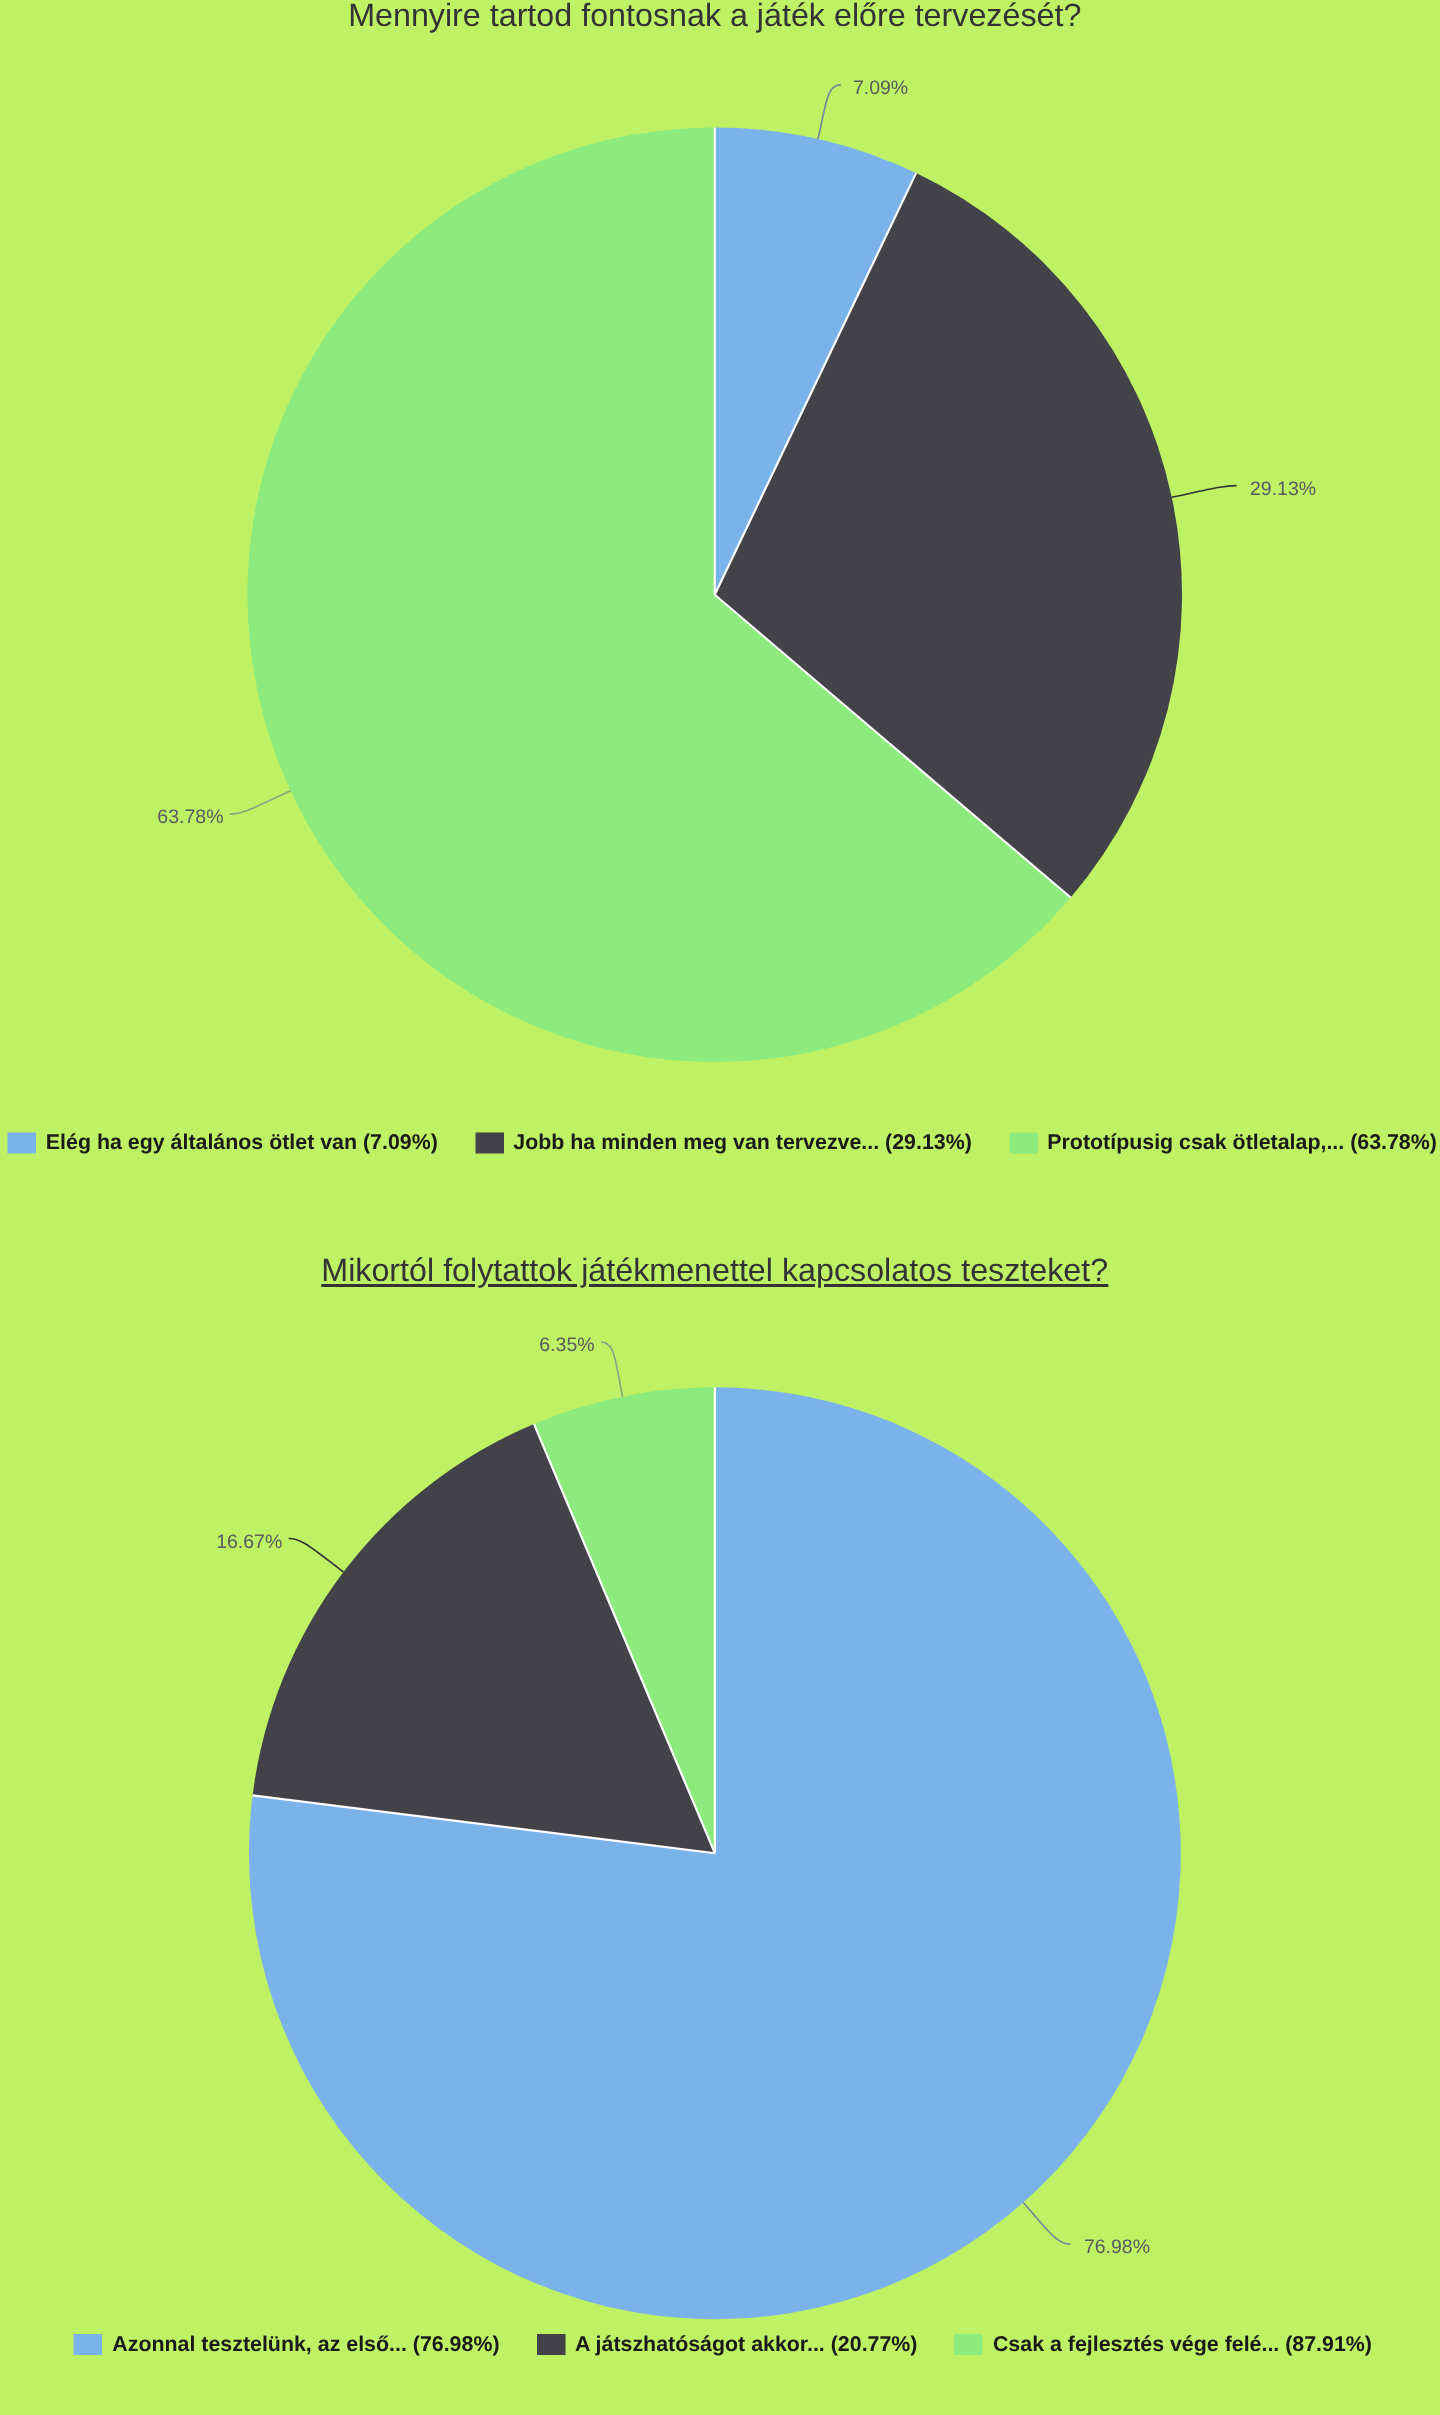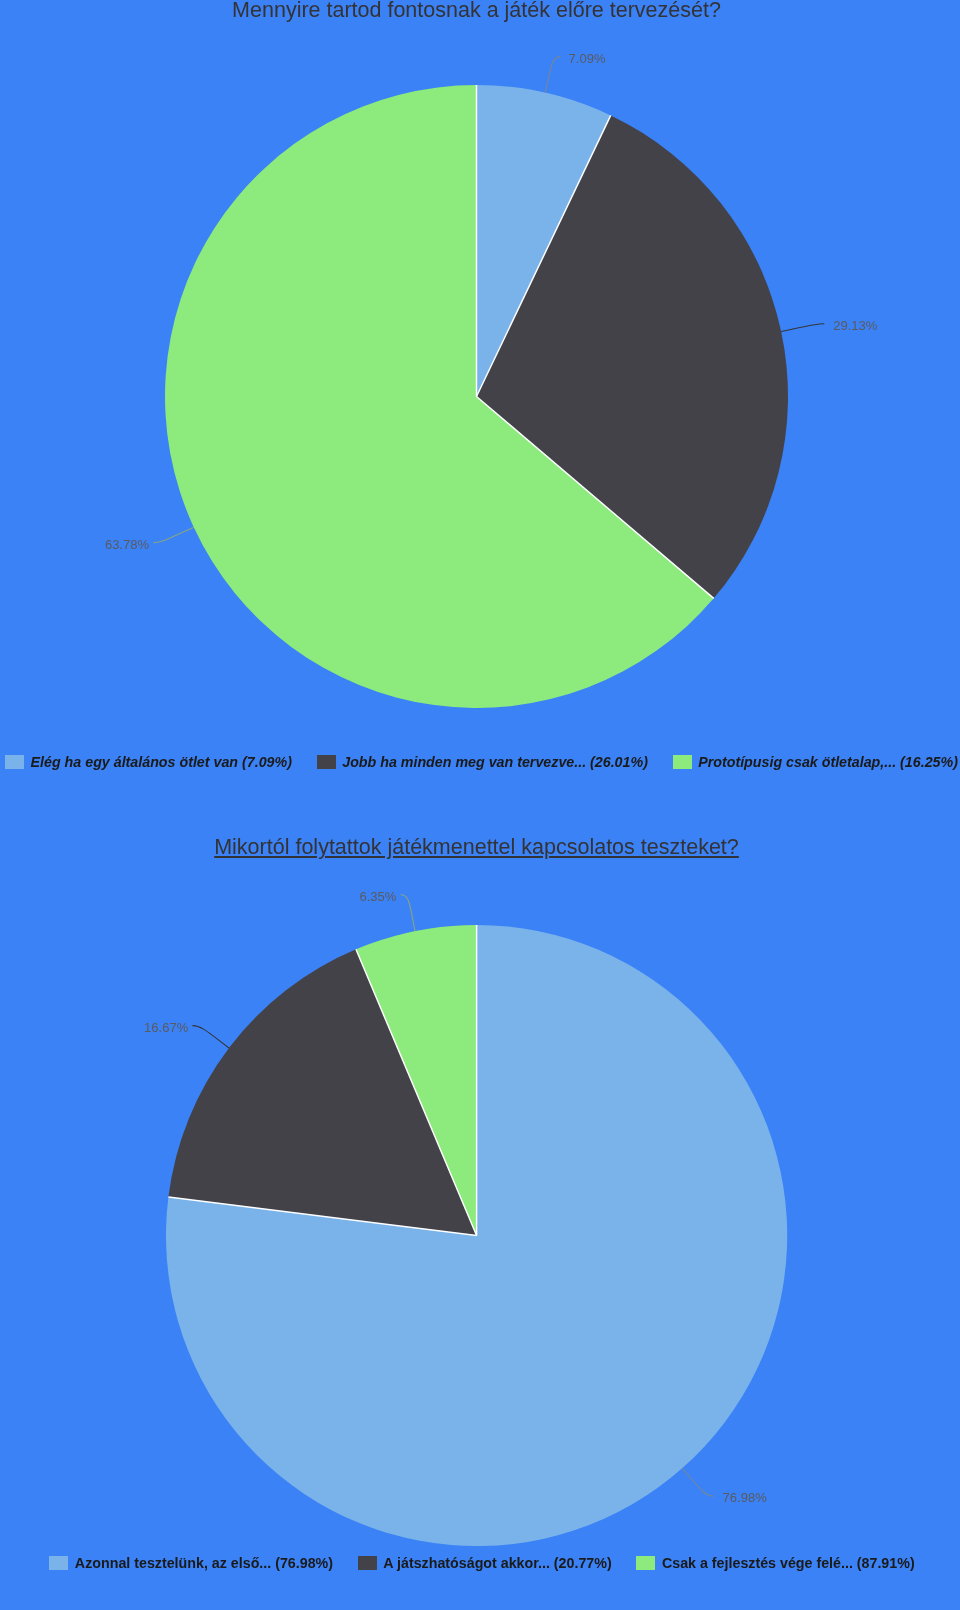--- a/index.html
+++ b/index.html
@@ -1,18 +1,18 @@
 <!DOCTYPE html>
 <html lang="hu"><head>
 <meta charset="utf-8">
 <title>Pie charts</title>
 <style>
   html,body{margin:0;padding:0;background:#ffffff;}
   body{width:960px;height:1610px;overflow:hidden;font-family:"Liberation Sans",sans-serif;-webkit-font-smoothing:antialiased;}
-  .page{position:relative;width:960px;height:1610px;background:#3b82f6;}
+  .page{position:relative;width:960px;height:1610px;background:#bef264;}
   .chart{position:absolute;left:0;width:960px;}
   .chart-title{will-change:opacity;position:absolute;left:0;width:953px;text-align:center;font-size:21.5px;color:#333336;font-weight:400;white-space:nowrap;}
   svg{will-change:opacity;position:absolute;left:0;top:0;overflow:visible;}
   .legend{will-change:opacity;position:absolute;display:flex;align-items:center;justify-content:center;gap:24.8px;}
   .legend-item{display:flex;align-items:center;white-space:nowrap;gap:6.5px;}
   .swatch{display:inline-block;width:19px;height:14px;flex:0 0 auto;}
   .legend-label{font-size:14.25px;font-weight:700;color:#1a1a1a;line-height:15px;letter-spacing:0px;}
   .tick-label{font-size:13px;fill:#5a5a5f;font-family:"Liberation Sans",sans-serif;}
   .sl{stroke:none;}
   .sep{stroke:#ffffff;stroke-width:1.45;fill:none;stroke-linecap:butt;}
@@ -41,32 +41,32 @@
         <path d="M 781.15 331.51 C 807.20 325.95 815.33 323.79 824.33 323.79" stroke="rgb(52,52,54)"></path>
         <path d="M 193.74 527.18 C 169.55 538.35 162.15 542.70 153.15 542.70" stroke="rgb(133,165,127)"></path>
       </g>
       <g>
         <text class="tick-label" x="568.6" y="62.6" text-anchor="start">7.09%</text>
         <text class="tick-label" x="833.3" y="329.8" text-anchor="start">29.13%</text>
         <text class="tick-label" x="149.0" y="548.7" text-anchor="end">63.78%</text>
       </g>
     </svg>
 
-    <div class="legend" id="legend1" style="left:3px;top:753px;width:957px;height:18px;font-style:italic;">
+    <div class="legend" id="legend1" style="left:3px;top:753px;width:957px;height:18px;">
       <div class="legend-item">
         <span class="swatch" style="background: rgb(122, 179, 234);"></span>
         <span class="legend-label">Elég ha egy általános ötlet van (7.09%)</span>
       </div>
       <div class="legend-item">
         <span class="swatch" style="background: rgb(67, 66, 73);"></span>
-        <span class="legend-label">Jobb ha minden meg van tervezve... (26.01%)</span>
+        <span class="legend-label">Jobb ha minden meg van tervezve... (29.13%)</span>
       </div>
       <div class="legend-item">
         <span class="swatch" style="background: rgb(141, 234, 124);"></span>
-        <span class="legend-label">Prototípusig csak ötletalap,... (16.25%)</span>
+        <span class="legend-label">Prototípusig csak ötletalap,... (63.78%)</span>
       </div>
     </div>
   </div>
 
   <div class="chart" id="chart2" style="top:790px;height:820px;">
     <div class="chart-title" style="top:45px;text-decoration:underline;">Mikortól folytattok játékmenettel kapcsolatos teszteket?</div>
 
     <svg width="960" height="820" viewBox="0 790 960 820">
       <g>
         <path d="M 476.60 1235.50 L 476.60 924.90 A 310.60 310.60 0 1 1 168.40 1196.96 Z" class="sl" fill="#7ab3ea"></path>

